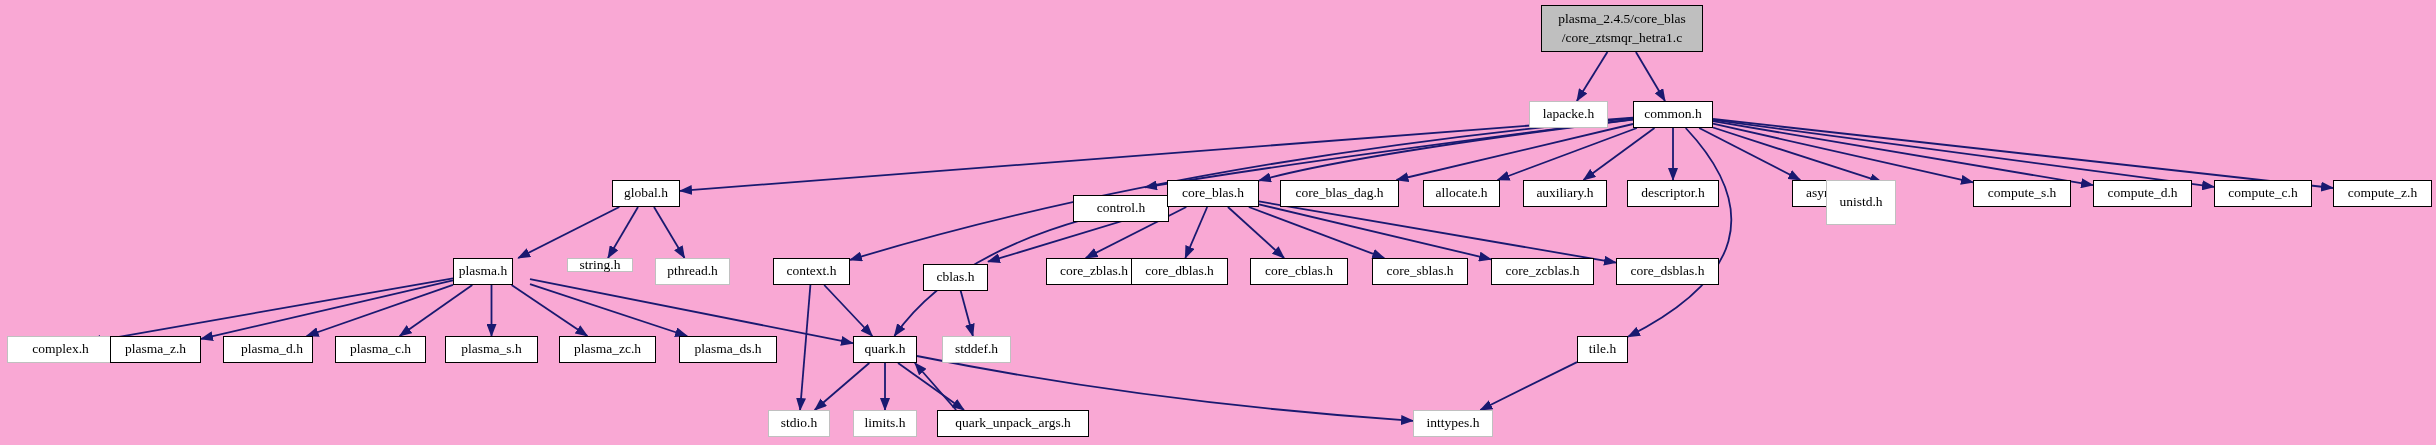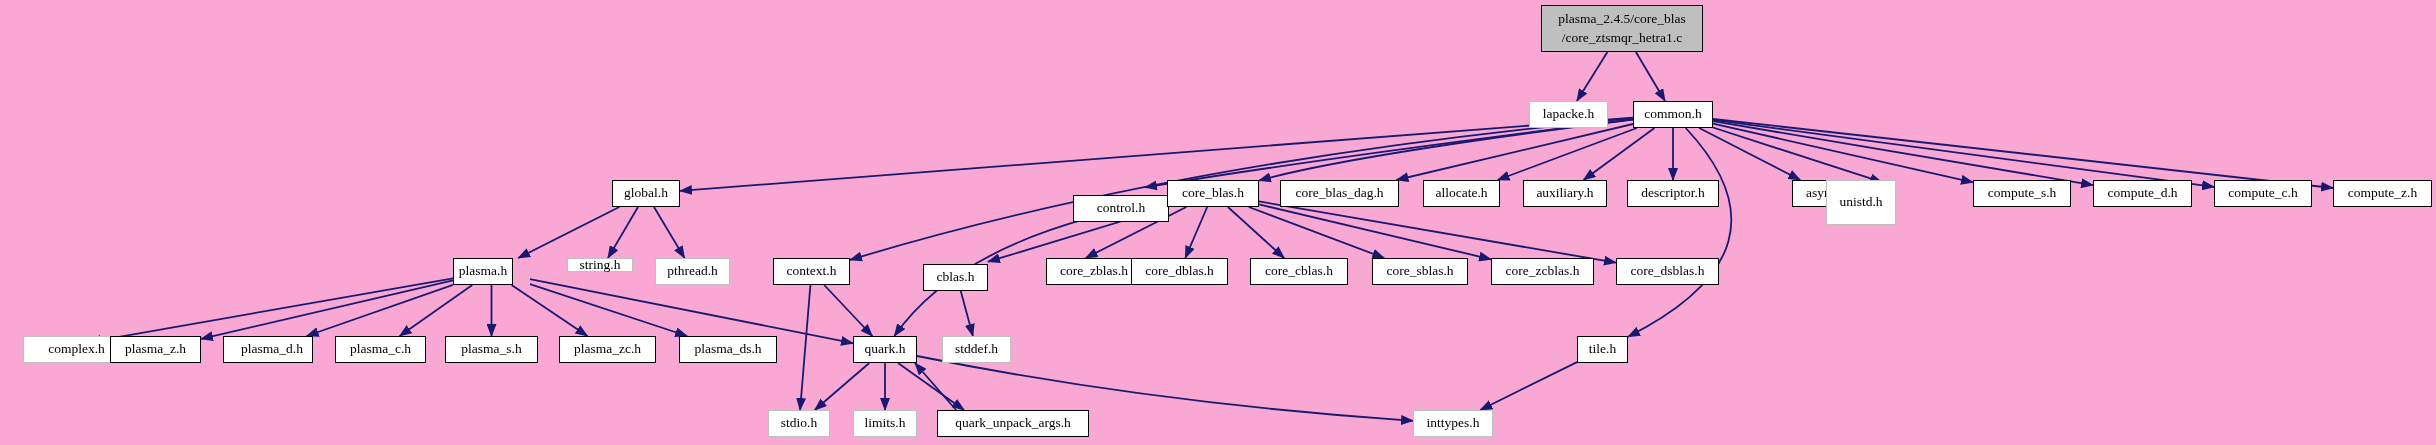--- a/index.html
+++ b/index.html
@@ -90,21 +90,21 @@
     <div class="node external" style="left: 567px; top: 258px; width: 66px; height: 14px;">string.h</div>
     <div class="node external" style="left: 655px; top: 258px; width: 75px; height: 27px;">pthread.h</div>
     <div class="node internal" style="left: 773px; top: 258px; width: 77px; height: 27px;">context.h</div>
     <div class="node internal" style="left: 923px; top: 264px; width: 65px; height: 27px;">cblas.h</div>
     <div class="node internal" style="left: 1046px; top: 258px; width: 96px; height: 27px;">core_zblas.h</div>
     <div class="node internal" style="left: 1131px; top: 258px; width: 97px; height: 27px;">core_dblas.h</div>
     <div class="node internal" style="left: 1250px; top: 258px; width: 98px; height: 27px;">core_cblas.h</div>
     <div class="node internal" style="left: 1372px; top: 258px; width: 96px; height: 27px; text-align: center;">core_sblas.h</div>
     <div class="node internal" style="left: 1491px; top: 258px; width: 103px; height: 27px;">core_zcblas.h</div>
     <div class="node internal" style="left: 1616px; top: 258px; width: 103px; height: 27px;">core_dsblas.h</div>
-    <div class="node external" style="left: 23px; top: 336px; width: 107px; height: 27px; text-align: right;">complex.h</div>
+    <div class="node external" style="left: 7px; top: 336px; width: 107px; height: 27px; text-align: right;">complex.h</div>
     <div class="node internal" style="left: 110px; top: 336px; width: 91px; height: 27px;">plasma_z.h</div>
     <div class="node internal" style="left: 223px; top: 336px; width: 90px; height: 27px; padding-left: 8px;">plasma_d.h</div>
     <div class="node internal" style="left: 335px; top: 336px; width: 91px; height: 27px;">plasma_c.h</div>
     <div class="node internal" style="left: 445px; top: 336px; width: 93px; height: 27px;">plasma_s.h</div>
     <div class="node internal" style="left: 559px; top: 336px; width: 97px; height: 27px;">plasma_zc.h</div>
     <div class="node internal" style="left: 679px; top: 336px; width: 98px; height: 27px;">plasma_ds.h</div>
     <div class="node internal" style="left: 853px; top: 336px; width: 64px; height: 27px;">quark.h</div>
     <div class="node external" style="left: 942px; top: 336px; width: 69px; height: 27px;">stddef.h</div>
     <div class="node internal" style="left: 1577px; top: 336px; width: 51px; height: 27px;">tile.h</div>
     <div class="node external" style="left: 768px; top: 410px; width: 62px; height: 27px;">stdio.h</div>

